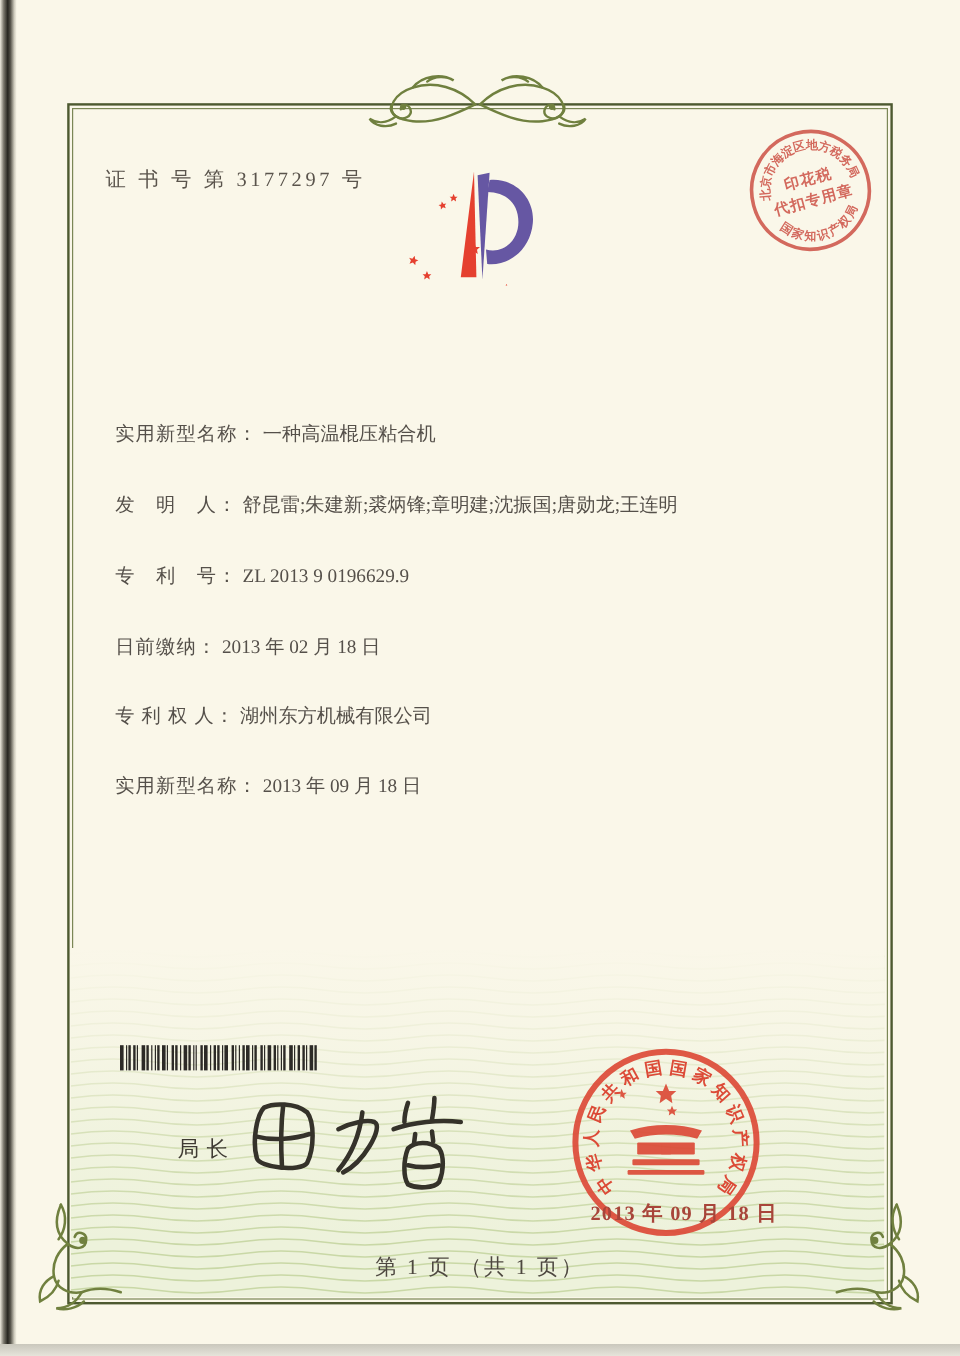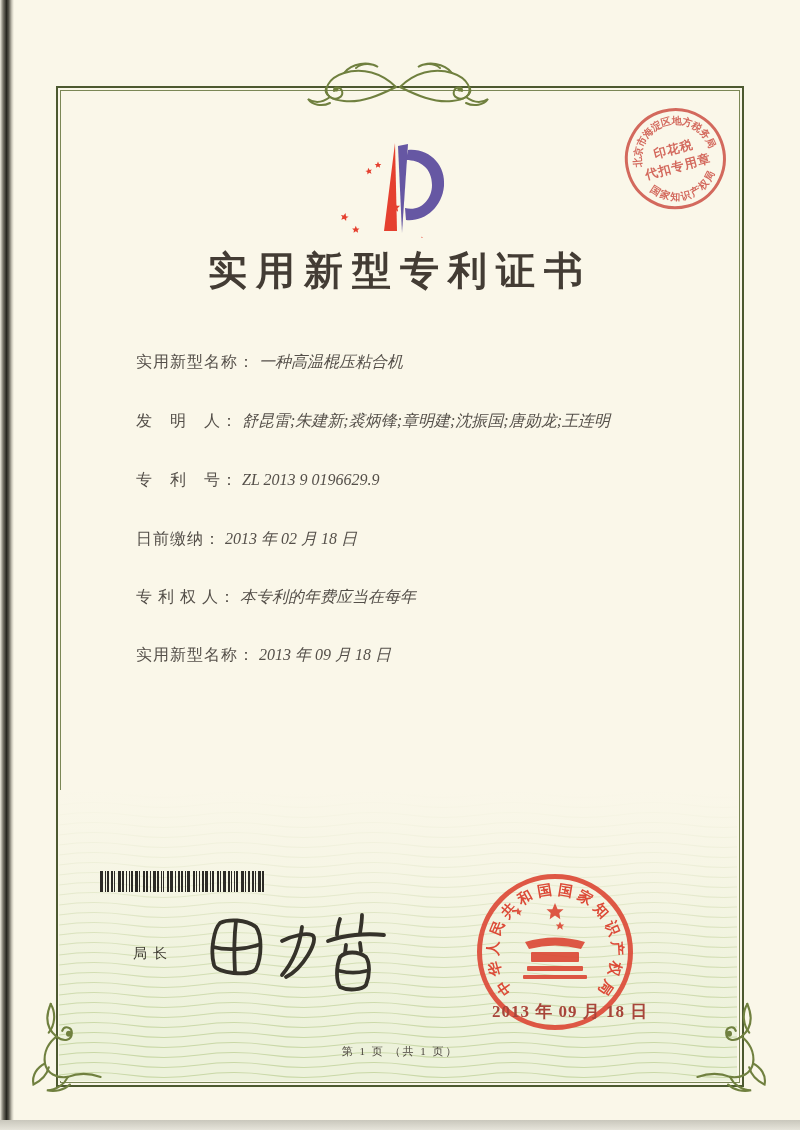--- a/index.html
+++ b/index.html
@@ -13,29 +13,29 @@
     background:linear-gradient(180deg,#c9c7bc,#e6e4da);}
   
   .frame{left:56px;top:86px;width:684px;height:997px;border:2px solid #4d5930;}
   .frame-inner{position:absolute;left:2px;top:2px;right:2px;bottom:2px;border:1px solid #7b8756;}
   
   .certno{left:88px;top:138px;font-size:17px;letter-spacing:3px;color:#5a544c;}
   .title{left:0;top:244px;width:800px;text-align:center;font-size:39px;font-weight:600;
          letter-spacing:9px;color:#433c34;}
   .fields{left:96px;top:352px;width:620px;font-size:16px;color:#55504a;}
   .frow{position:absolute;left:0;white-space:nowrap;}
-  .flabel{letter-spacing:1px;margin-left:40px;}
-  .fvalue{margin-left:4px;font-style:italic;}
+  .flabel{letter-spacing:1px;}
+  .fvalue{margin-left:4px;}
   .bodytext{left:92px;top:672px;width:630px;font-size:15.5px;line-height:28px;
             text-align:justify;color:#4e4840;}
   .bodytext p{margin:0;text-indent:2em;}
-  .footer{left:0;top:1044px;width:800px;text-align:center;font-size:11px;
+  .footer{left:0;top:1044px;width:800px;text-align:center;font-size:18px;
           letter-spacing:2px;color:#4e4840;}
   
-  .sig-label{left:133px;top:945px;font-size:14px;letter-spacing:6px;color:#3f3b33;
+  .sig-label{left:148px;top:945px;font-size:18px;letter-spacing:6px;color:#3f3b33;
              font-family:"Liberation Sans","DejaVu Sans",sans-serif;}
   .sr{position:absolute;width:1px;height:1px;overflow:hidden;clip-path:inset(50%);}
   
   .seal{left:477px;top:874px;width:156px;height:156px;}
   .seal-ring{position:absolute;left:0;top:0;width:146px;height:146px;border:5px solid #dc4a37;
              border-radius:50%;opacity:.92;}
   .seal-date{left:492px;top:1000px;font-size:17px;letter-spacing:1px;color:#a8453a;
              font-weight:bold;white-space:nowrap;}
   
   .stamp{left:625px;top:108px;width:102px;height:102px;transform:rotate(-15deg);opacity:.88;}
@@ -106,20 +106,21 @@
       <path d="M32,2 C26,16 28,28 38,36 C46,42 54,40 54,32 C54,26 46,24 44,30"></path>
       <path d="M32,2 C38,12 36,24 30,32"></path>
       <path d="M38,36 C30,42 24,52 26,64 C28,74 38,80 50,78"></path>
       <path d="M50,78 C60,74 72,74 84,78"></path>
       <path d="M26,64 C18,68 12,76 14,86 C22,82 28,76 30,68"></path>
       <path d="M50,78 C46,86 38,92 28,92 C36,94 46,92 52,86"></path>
       <circle cx="51" cy="33" r="2" fill="#70803f"></circle>
     </g>
   </svg>
 
+  <div class="abs certno">证 书 号 第 3177297 号</div>
 
   <svg class="abs" style="left:340px;top:128px;" width="120" height="110" viewBox="0 0 120 110">
     <g fill="#e5402f">
       <polygon points="55,15 44,103 57,103"></polygon>
       <g id="st" transform="translate(38,37) scale(0.35)">
         <path d="M0,-10 L2.9,-3.1 L9.5,-3.1 L4.8,1.2 L5.9,8.1 L0,4 L-5.9,8.1 L-4.8,1.2 L-9.5,-3.1 L-2.9,-3.1 Z"></path>
       </g>
       <use href="#st" transform="translate(-16,15) rotate(-12)"></use>
       <use href="#st" transform="translate(-2,24) scale(1.5)"></use>
       <use href="#st" transform="translate(-29,35) scale(1.2) rotate(14)"></use>
@@ -153,37 +154,36 @@
         <span style="position: absolute; left: 51px; top: 51px; font-size: 10px; font-weight: 700; color: rgb(206, 86, 74); transform: translate(-50%, -50%) translate(10.5px, 36.5px) rotate(344deg);">产</span>
         <span style="position: absolute; left: 51px; top: 51px; font-size: 10px; font-weight: 700; color: rgb(206, 86, 74); transform: translate(-50%, -50%) translate(20.1px, 32.2px) rotate(328deg);">权</span>
         <span style="position: absolute; left: 51px; top: 51px; font-size: 10px; font-weight: 700; color: rgb(206, 86, 74); transform: translate(-50%, -50%) translate(28.2px, 25.4px) rotate(312deg);">局</span>
       </div>
     <div class="stamp-center">
       <div>印花税</div>
       <div>代扣专用章</div>
     </div>
   </div>
 
-  <div class="abs title">实用新型专利证书</div>
 
   <div class="abs fields">
     <div class="frow" style="top:0px;">
       <span class="flabel">实用新型名称：</span><span class="fvalue">一种高温棍压粘合机</span>
     </div>
     <div class="frow" style="top:59px;">
       <span class="flabel">发　明　人：</span><span class="fvalue">舒昆雷;朱建新;裘炳锋;章明建;沈振国;唐勋龙;王连明</span>
     </div>
     <div class="frow" style="top:118px;">
       <span class="flabel">专　利　号：</span><span class="fvalue">ZL 2013 9 0196629.9</span>
     </div>
     <div class="frow" style="top:177px;">
       <span class="flabel">日前缴纳：</span><span class="fvalue">2013 年 02 月 18 日</span>
     </div>
     <div class="frow" style="top:235px;">
-      <span class="flabel">专 利 权 人：</span><span class="fvalue">本专利的年费应当在每年</span>
+      <span class="flabel">专 利 权 人：</span><span class="fvalue">湖州东方机械有限公司</span>
     </div>
     <div class="frow" style="top:293px;">
       <span class="flabel">实用新型名称：</span><span class="fvalue">2013 年 09 月 18 日</span>
     </div>
   </div>
 
   <div class="abs bodytext">
   </div>
 
   <div class="abs barcode" id="barcode">

